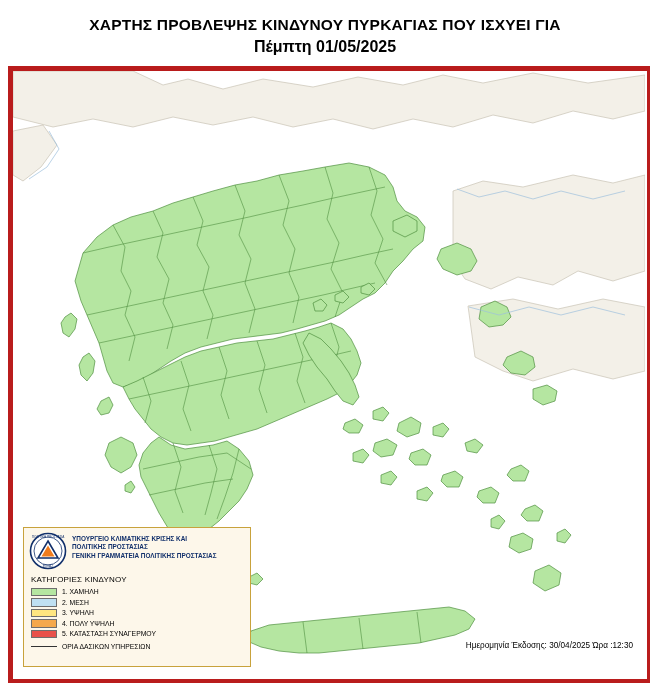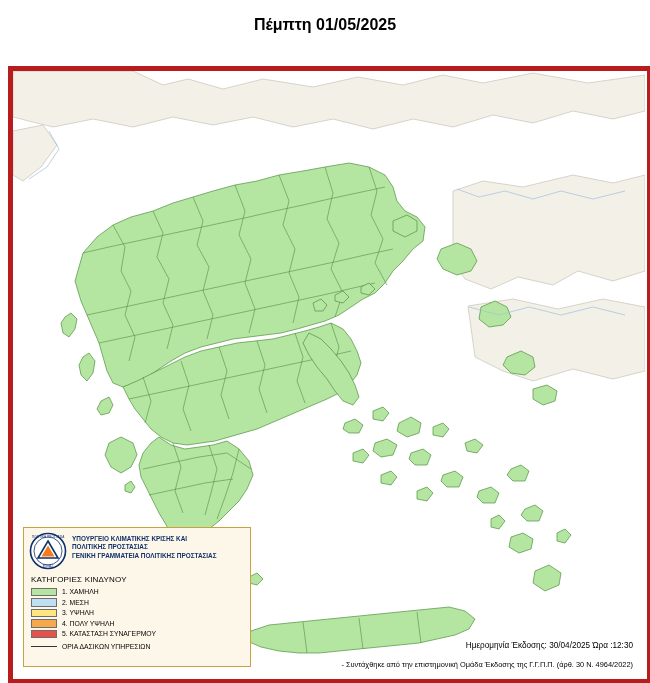--- a/index.html
+++ b/index.html
@@ -146,20 +146,21 @@
     text-align: right;
     white-space: nowrap;
   }
 </style>
 </head>
 <body>
 
 <div class="page">
 
   <div class="title-block">
+    <div class="title-line1">ΧΑΡΤΗΣ ΠΡΟΒΛΕΨΗΣ ΚΙΝΔΥΝΟΥ ΠΥΡΚΑΓΙΑΣ ΠΟΥ ΙΣΧΥΕΙ ΓΙΑ</div>
     <div class="title-line2">Πέμπτη 01/05/2025</div>
   </div>
 
   <div class="map-frame">
     <div class="sea"></div>
 
     <svg class="map-svg" width="632" height="606" viewBox="0 0 632 606">
       <defs>
         <style>
           .reg { fill: #b5e6a1; stroke: #4f8f3f; stroke-width: 0.7; }
@@ -310,16 +311,15 @@
         </div>
       </div>
 
       <div class="legend-footer">
         <span class="legend-line"></span>
         <span class="legend-footer-label">ΟΡΙΑ ΔΑΣΙΚΩΝ ΥΠΗΡΕΣΙΩΝ</span>
       </div>
     </div>
 
     <div class="footer-line1">Ημερομηνία Έκδοσης: 30/04/2025  Ώρα :12:30</div>
-    <div class="footer-line2">- Συντάχθηκε από την επιστημονική  Ομάδα  Έκδοσης της Γ.Γ.Π.Π. (άρθ. 30 Ν. 4964/2022)</div>
   </div>
 
 </div>
 
 </body></html>

